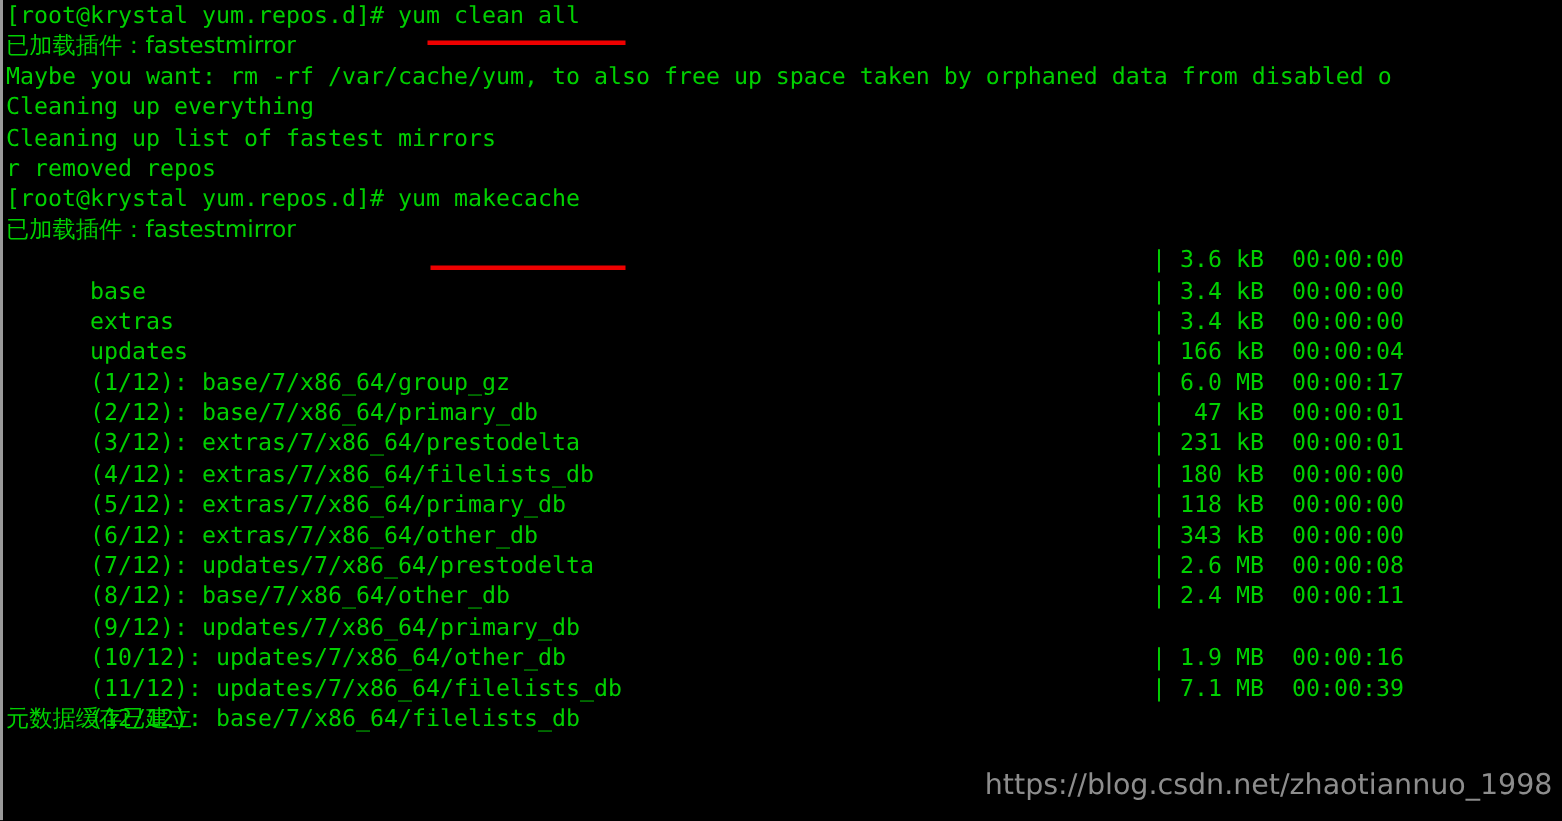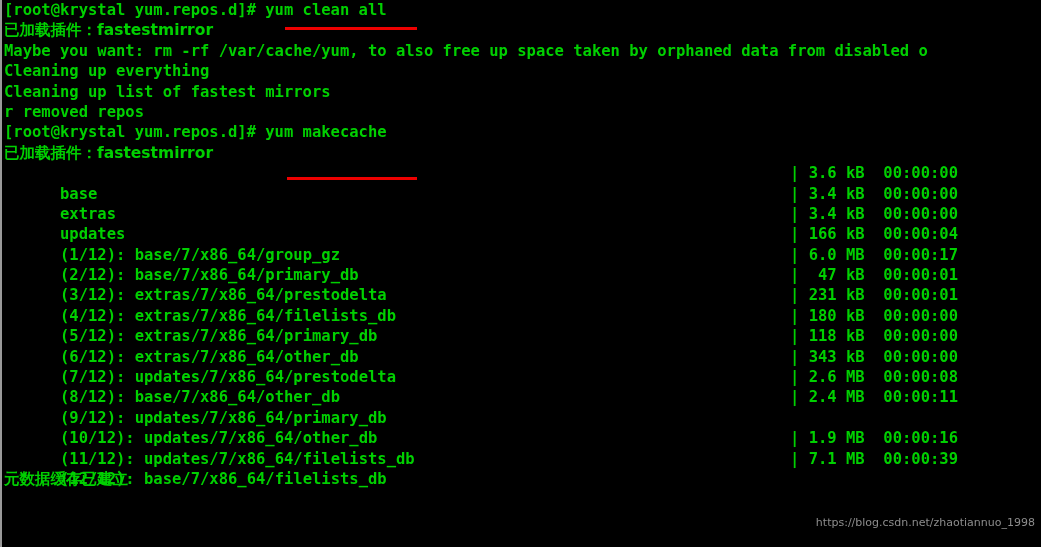--- a/index.html
+++ b/index.html
@@ -27,60 +27,59 @@
     height: 547px;
     background: #9a9a9a;
     z-index: 5;
   }
   #lines {
     position: absolute;
     left: 4px;
     top: 0;
     width: 1037px;
     z-index: 2;
-    font-weight: bold;
   }
   .line {
     height: 20.4px;
     white-space: pre;
     color: #00d000;
     letter-spacing: 0;
   }
   .row {
     height: 20.4px;
     white-space: pre;
     position: relative;
     color: #00d000;
   }
   .row .pkg {
     display: inline-block;
   }
   .row .meta {
     position: absolute;
-    left: 786px;
+    left: 764px;
     top: 0;
     white-space: pre;
     color: #00d000;
   }
   .cjk {
     font-family: "DejaVu Sans", "Liberation Sans", sans-serif;
     font-size: 15.5px;
   }
   .underline-mark {
     position: absolute;
     height: 3px;
     background: #ee0000;
     z-index: 4;
   }
   #watermark {
     position: absolute;
     right: 6px;
     bottom: 14px;
     font-family: "DejaVu Sans", "Liberation Sans", sans-serif;
-    font-size: 11px;
+    font-size: 19px;
     color: #8d8d8d;
     white-space: pre;
     z-index: 6;
   }
 </style>
 </head>
 <body>
 
 <div id="terminal">
 

